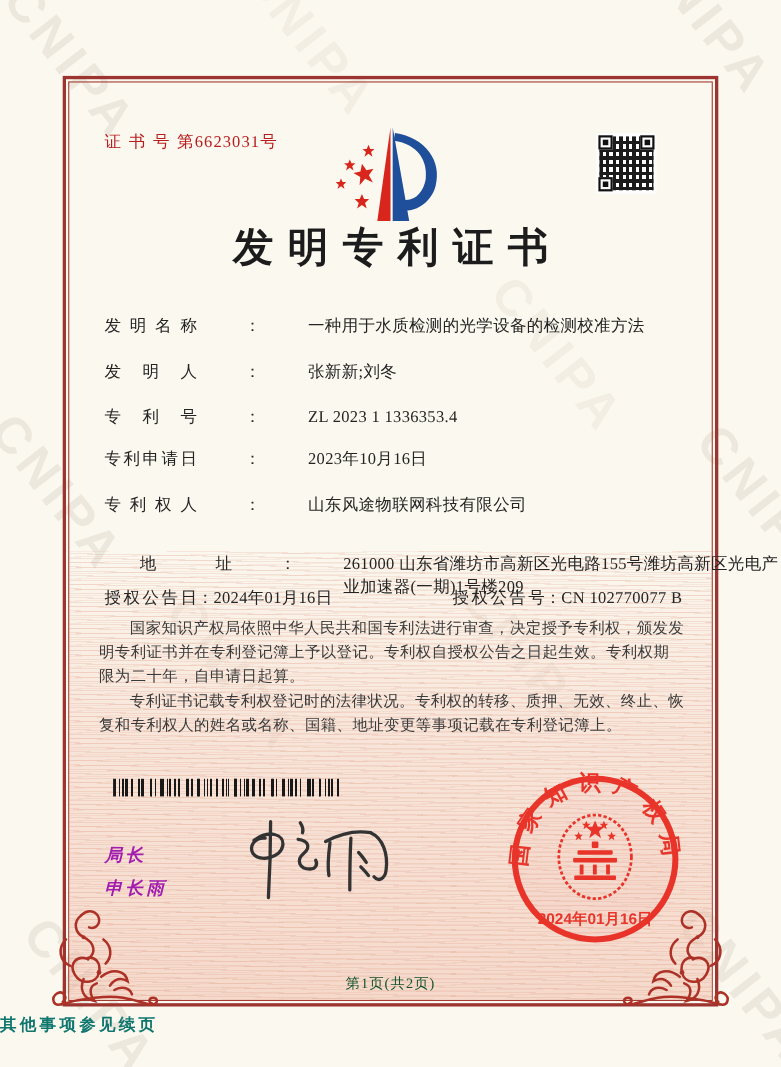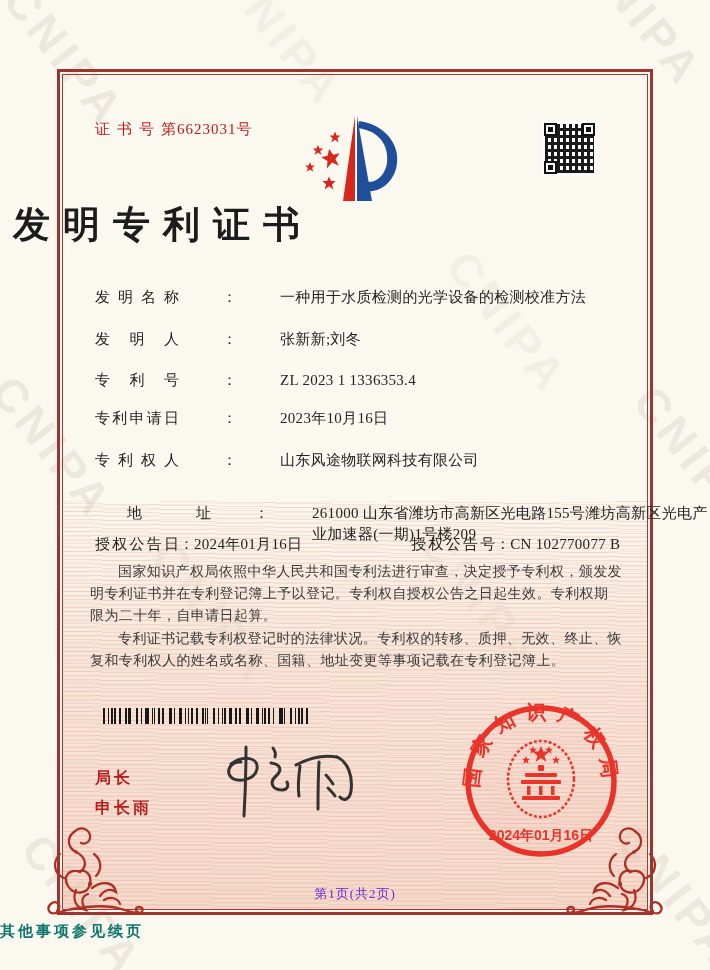--- a/index.html
+++ b/index.html
@@ -58,21 +58,21 @@
     background:
       repeating-linear-gradient(90deg, #1b1b1b 0 3px, transparent 3px 6px),
       repeating-linear-gradient(0deg, #1b1b1b 0 3px, transparent 3px 7px),
       repeating-linear-gradient(45deg, transparent 0 4px, #fdfdfd 4px 6px);
   }
   .finder { position:absolute; width:13px; height:13px; border:2.5px solid #111; background:#fdfdfd; }
   .finder::after { content:""; position:absolute; inset:2px; background:#111; }
   .finder.tl { left:-1px; top:-1px; } .finder.tr { right:-1px; top:-1px; } .finder.bl { left:-1px; bottom:-1px; }
 
   .title {
-    position:absolute; left:0; right:0; top:200px; 
+    position:absolute; left:0; right:0; top:200px; text-align:center;
     font-size:37px; font-weight:bold; color:#1c1c1c;
     letter-spacing:13px; text-indent:13px;
   }
 
   
   .row { position:absolute; left:95px; display:flex; align-items:flex-start;
          font-size:15px; line-height:21px; color:#242424;gap:43px; }
   .lab { display:inline-block; width:84px; text-align:justify; text-align-last:justify; font-weight:500; flex:none; }
   .colon { flex:none; font-weight:500; }
   .val { font-weight:400; letter-spacing:0.3px; }
@@ -90,30 +90,30 @@
   
   .barcode {
     position:absolute; left:103px; top:708px; width:207px; height:16px;
     background:
       repeating-linear-gradient(90deg, #181818 0 2px, rgba(0,0,0,0) 2px 5px, #181818 5px 6px, rgba(0,0,0,0) 6px 11px),
       repeating-linear-gradient(90deg, #181818 0 1px, rgba(0,0,0,0) 1px 8px, #181818 8px 10px, rgba(0,0,0,0) 10px 17px);
   }
 
   
   .signer { position:absolute; left:95px; font-size:16px; font-weight:bold;
-            color:#b91c1c; letter-spacing:3px; }
+            color:#a21caf; letter-spacing:3px;font-style:italic; }
   .signer.role { top:768px; } .signer.name { top:798px; }
   .signature { position:absolute; left:196px; top:731px; width:210px; height:100px; }
 
   
   .seal { position:absolute; left:461px; top:701px; width:160px; height:160px; opacity:0.93; }
 
   
   .page-num { position:absolute; left:0; right:0; top:885px; text-align:center;
-              font-size:13px; color:#6d28d9; letter-spacing:1px; }
+              font-size:13px; color:#14532d; letter-spacing:1px; }
   .foot-note { position:absolute; left:0; right:0; top:922px; text-align:left;
                font-size:15px; font-weight:bold; color:#0f766e; letter-spacing:3px; }
 </style>
 </head>
 <body>
 
 <div class="page">
 
   <div class="wm" style="left:-18px;top:28px;">CNIPA</div>
   <div class="wm" style="left:560px;top:-12px;">CNIPA</div>

